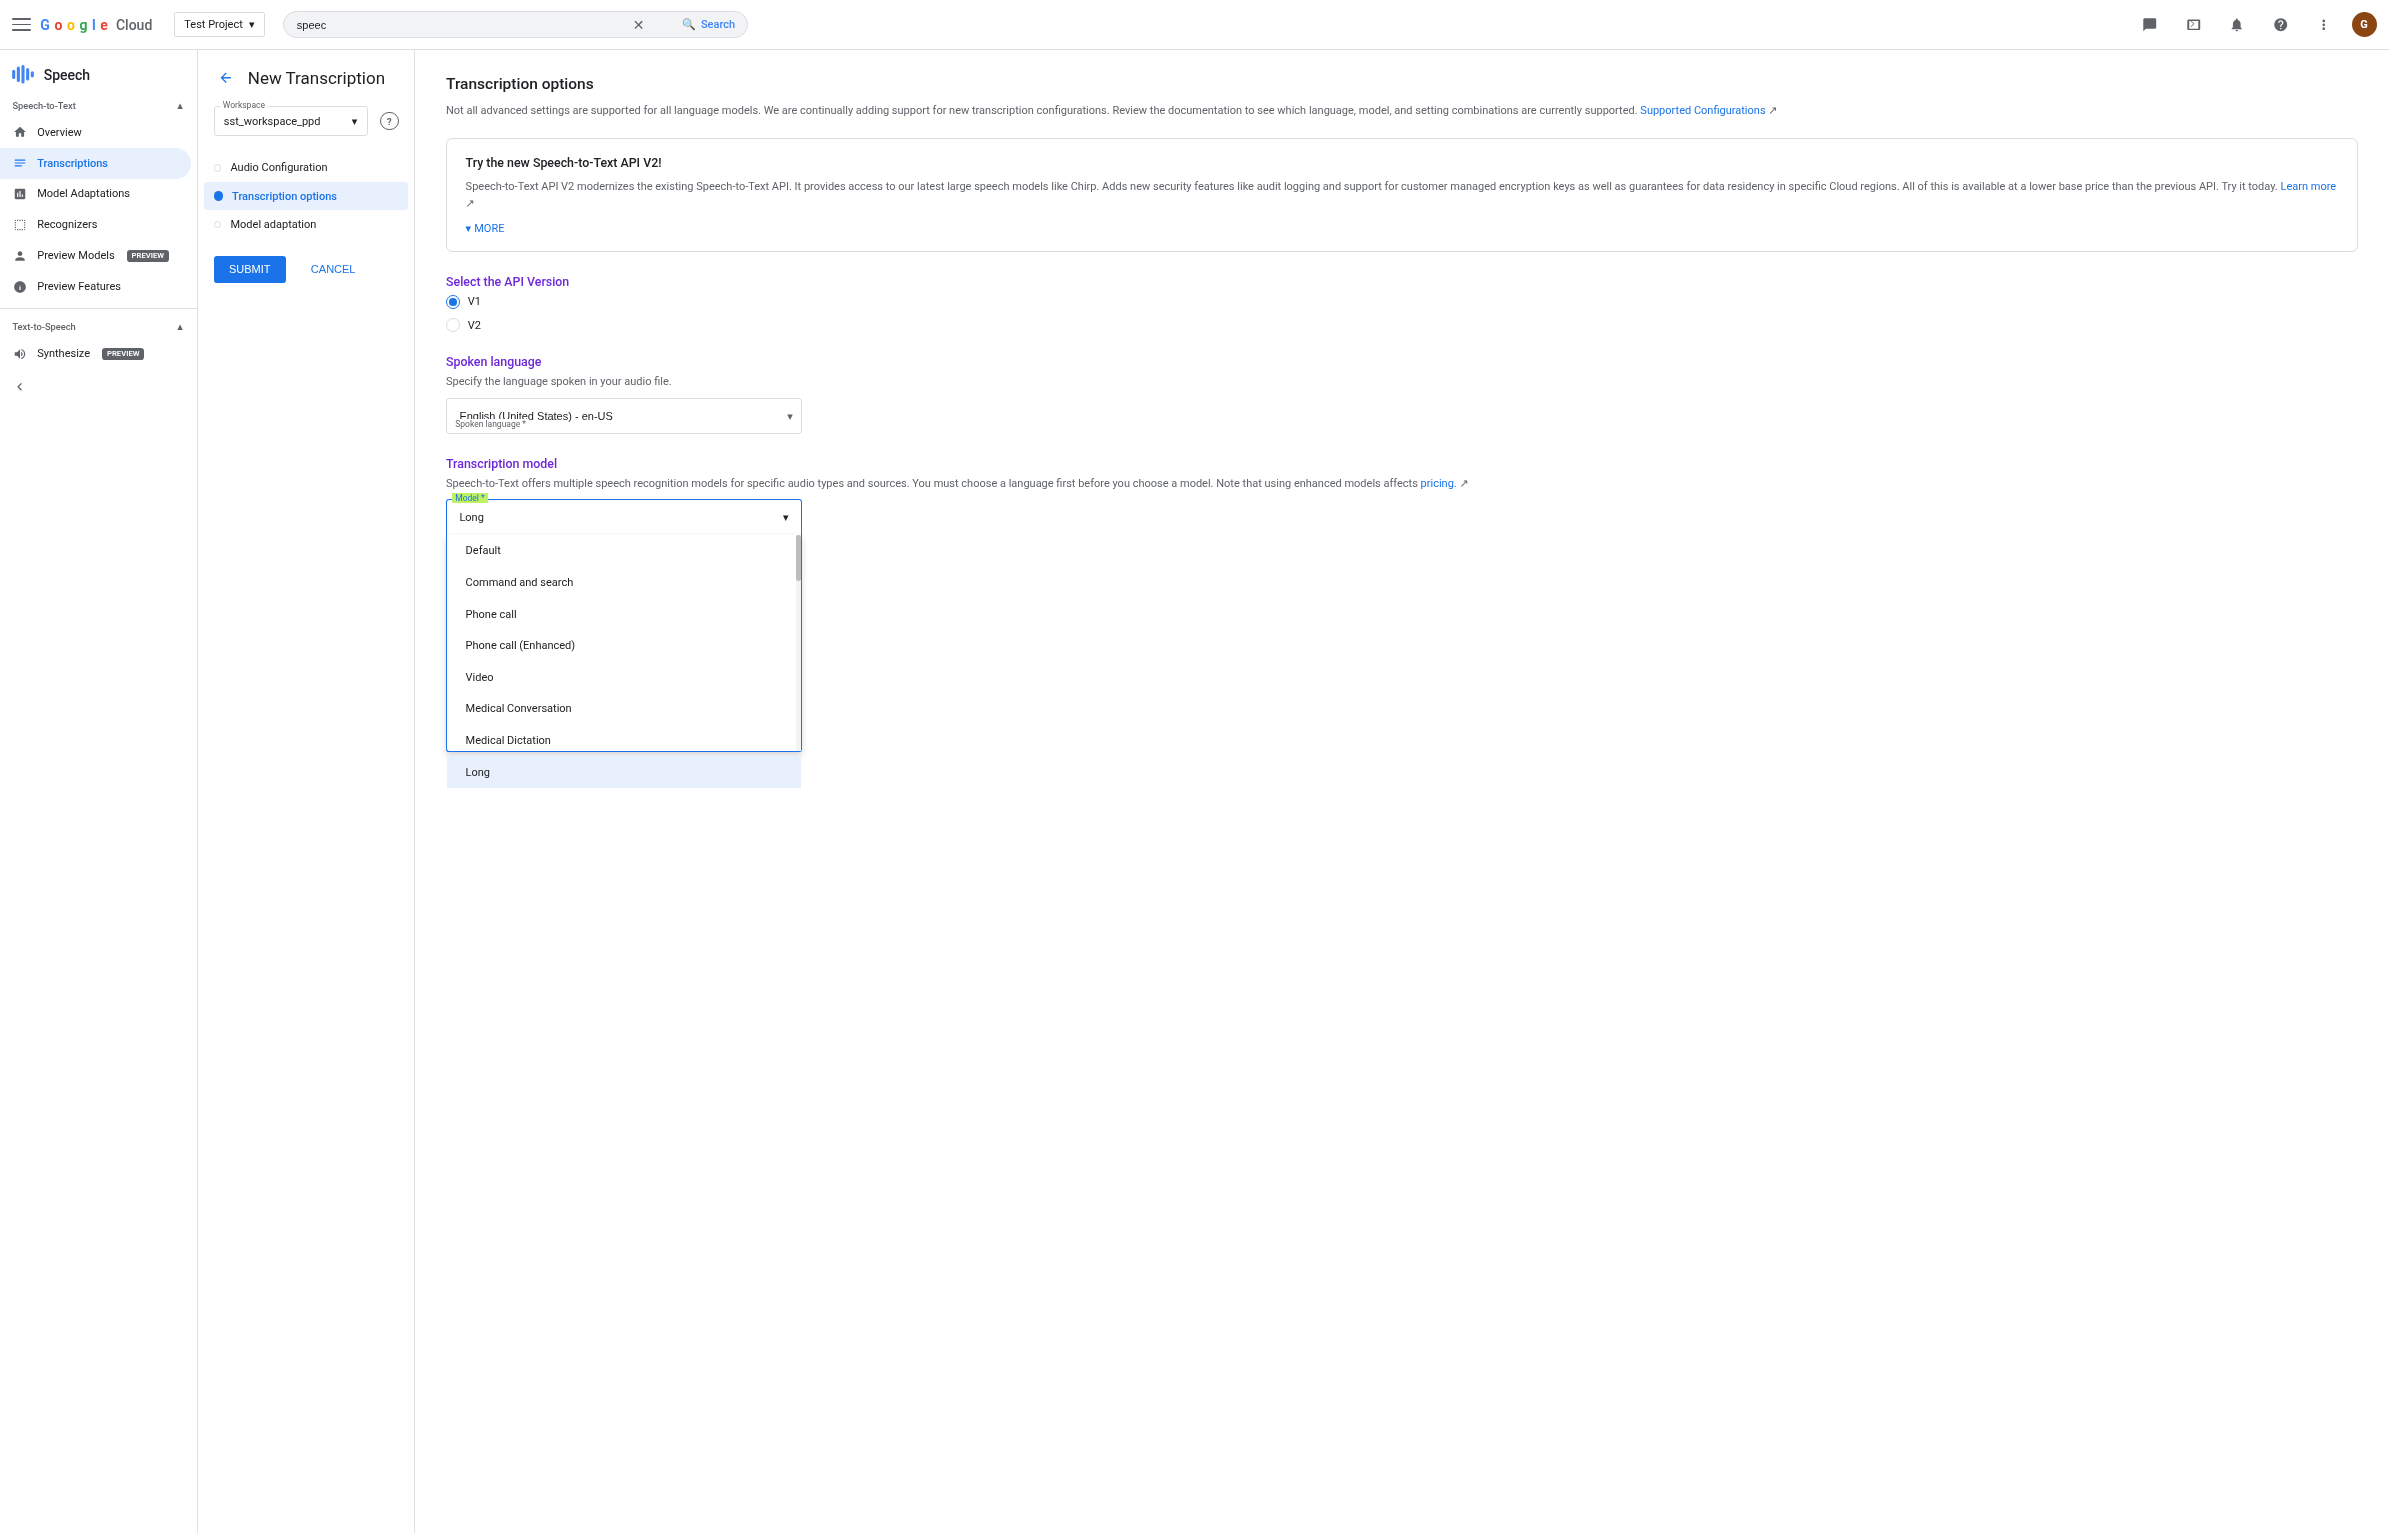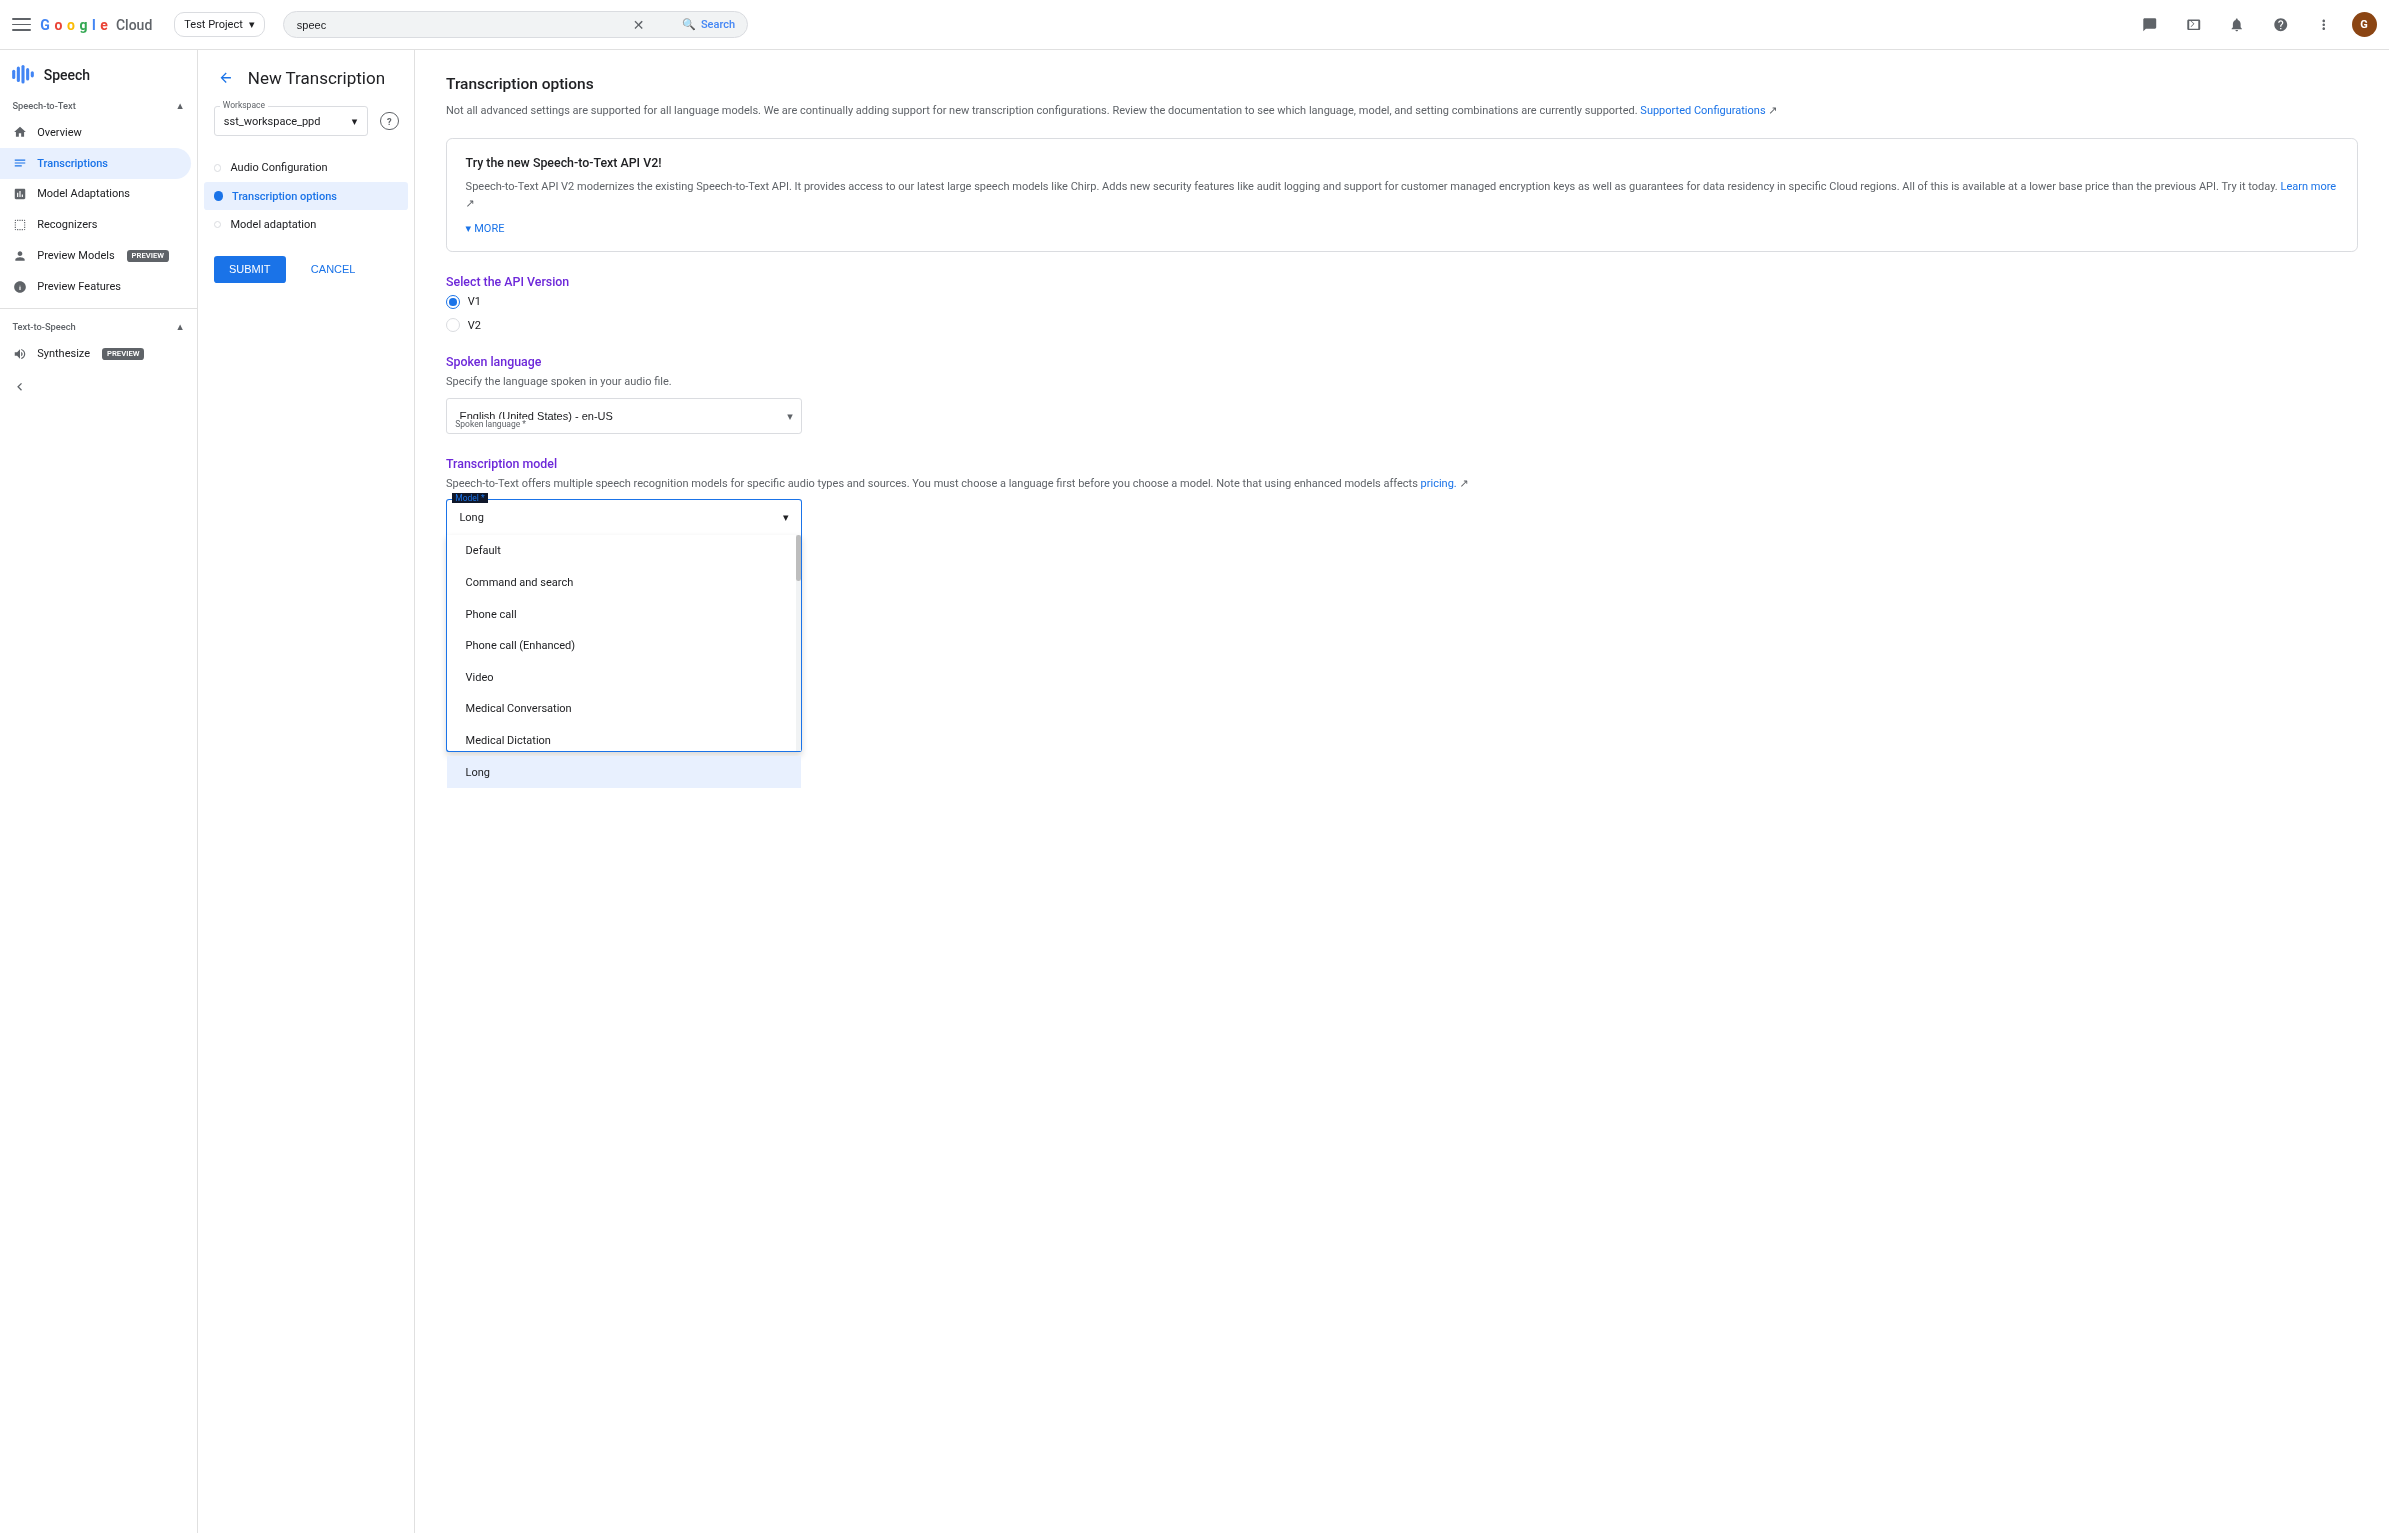--- a/index.html
+++ b/index.html
@@ -17,21 +17,21 @@
     .google-cloud-logo { display: flex; align-items: center; gap: 4.6px; font-size: 14px; font-weight: 500; color: #5f6368; white-space: nowrap; }
     .logo-g { color: #4285f4; font-weight: bold; }
     .logo-o1 { color: #ea4335; font-weight: bold; }
     .logo-o2 { color: #fbbc05; font-weight: bold; }
     .logo-g2 { color: #34a853; font-weight: bold; }
     .logo-l { color: #4285f4; font-weight: bold; }
     .logo-e { color: #ea4335; font-weight: bold; }
 
     .project-selector {
       display: flex; align-items: center; gap: 6.2px;
-      border: 0.8px solid #dadce0; border-radius: 10px;
+      border: 0.8px solid #dadce0; border-radius: 2px;
       padding: 4.6px 9.3px; cursor: pointer; margin-left: 12.4px;
       background: #fff;
       text-align: right;
     }
     .project-selector span { font-size: 11px; color: #202124; }
 
     .search-bar {
       display: flex; align-items: center; flex: 1; max-width: 465px;
       margin: 0 18.6px; border: 0.8px solid #dadce0; border-radius: 18.6px;
       padding: 4.6px 12.4px; background: #f1f3f4; gap: 32px;
@@ -194,21 +194,21 @@
     .model-select-trigger {
       width: 100%; padding: 11px 12.4px;
       border: 1.5px solid #1a73e8; border-bottom: none;
       border-radius: 3.1px 3.1px 0 0;
       font-size: 11px; color: #202124; background: #fff;
       display: flex; align-items: center; justify-content: space-between;
       cursor: pointer;
     }
     .model-select-label {
       position: absolute; top: -6.2px; left: 6.2px;
-      font-size: 8.5px; color: #1a73e8; background: #0f172a; padding: 0 3.1px;
+      font-size: 8.5px; color: #1a73e8; background: #bef264; padding: 0 3.1px;
     }
     .model-dropdown {
       position: absolute; width: 100%; background: #fff;
       border: 0.8px solid #dadce0; border-top: none;
       box-shadow: 0 3.1px 6.2px rgba(0,0,0,0.15);
       z-index: 50; max-height: 217px;
       border-left: 1.5px solid #1a73e8;
       border-right: 1.5px solid #1a73e8;
       border-bottom: 1.5px solid #1a73e8;
       border-radius: 0 0 3.1px 3.1px;

